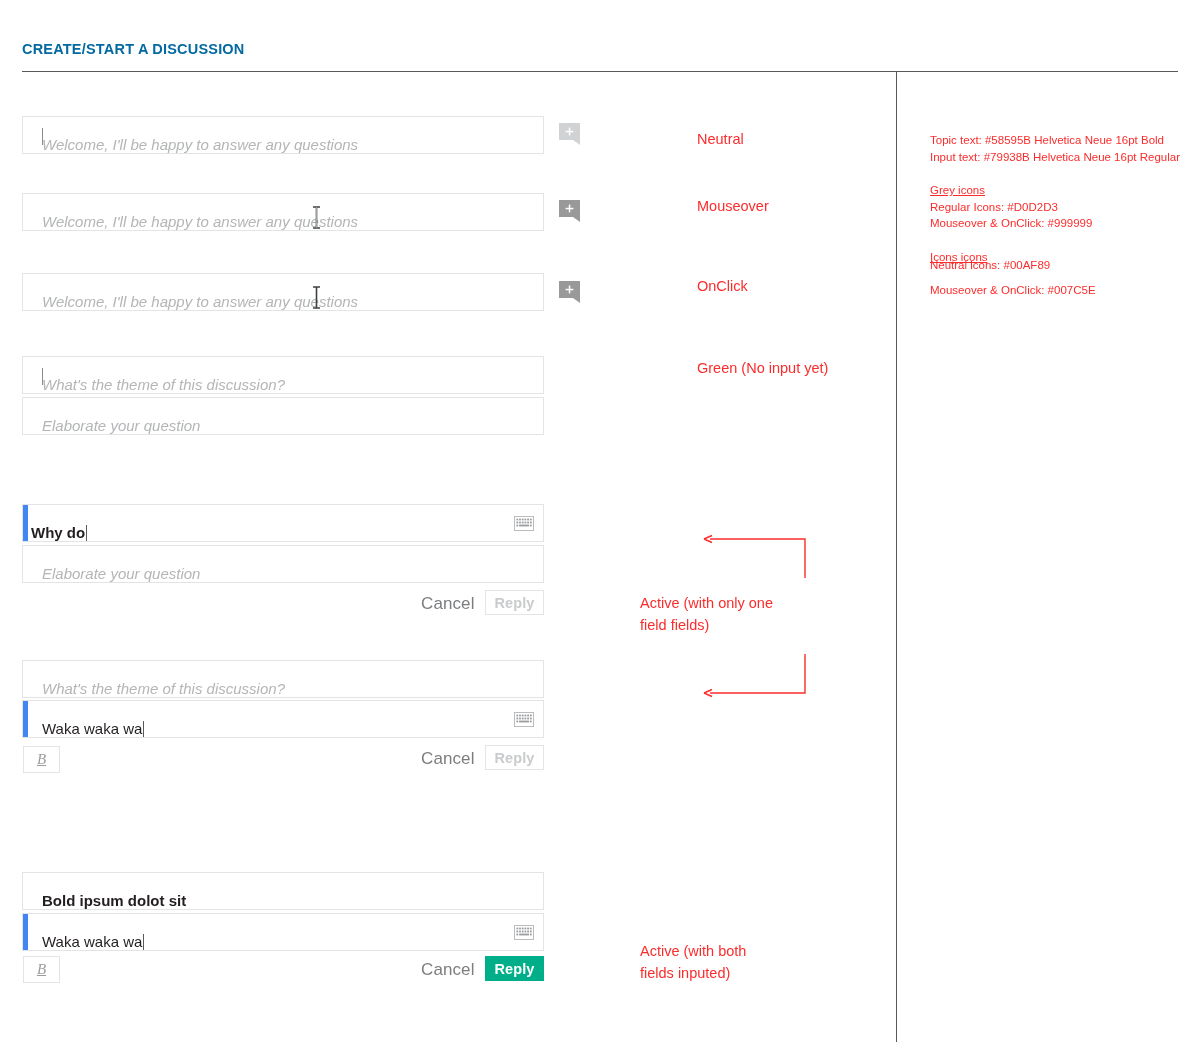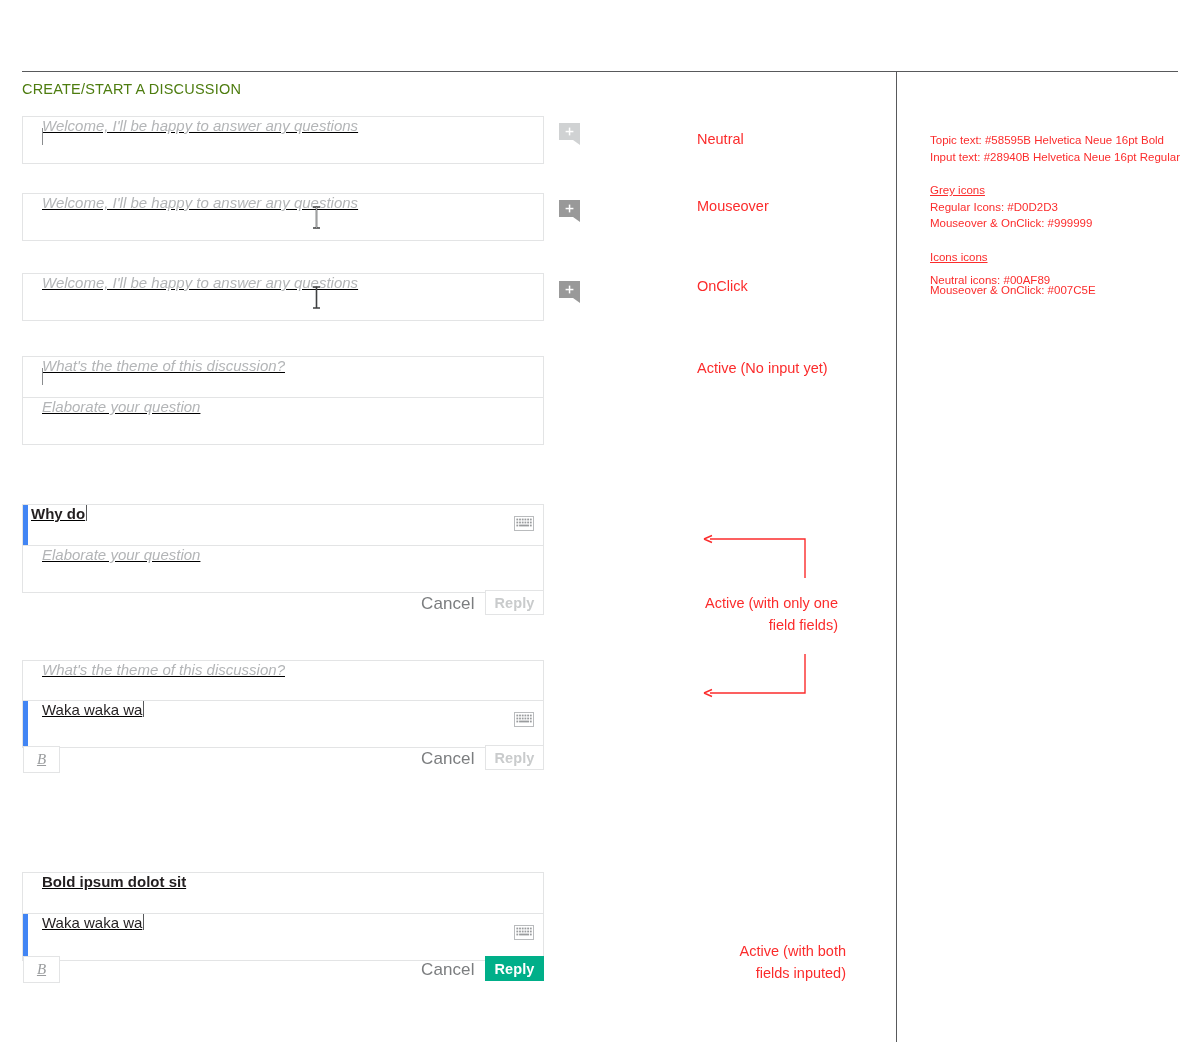--- a/index.html
+++ b/index.html
@@ -15,24 +15,23 @@
     font-family: "Liberation Sans", sans-serif;
     -webkit-font-smoothing: antialiased;
   }
 
   
   .page-title {
     position: absolute;
     left: 22px;
     top: 41px;
     font-size: 14.5px;
-    font-weight: normal;
+    font-weight: bold;
     letter-spacing: 0.2px;
-    color: #4d7c0f;
-    margin-top: 40px;
+    color: #0369a1;
   }
   .header-rule {
     position: absolute;
     left: 22px;
     top: 71px;
     width: 1156px;
     height: 1px;
     background: #58595b;
   }
   .col-divider {
@@ -42,26 +41,25 @@
     width: 1px;
     height: 970px;
     background: #58595b;
   }
 
   
   .field {
     position: absolute;
     left: 22px;
     width: 522px;
-    height: 48px;
+    height: 38px;
     border: 1px solid #e3e4e5;
     background: #ffffff;
     display: flex;
-    align-items: flex-start;
-    text-decoration: underline;
+    align-items: flex-end;
   }
   .field .placeholder,
   .field .value {
     font-size: 15px;
     padding-left: 19px;
     white-space: nowrap;
   }
   .field .placeholder {
     font-style: italic;
     color: #b3b5b7;
@@ -186,21 +184,21 @@
     color: #3f4042;
   }
 
   
   .anno {
     position: absolute;
     color: #fb2c2c;
     font-size: 14.5px;
     line-height: 22px;
   }
-  .anno.right { text-align: right; }
+  .anno.right { }
 
   
   .spec {
     position: absolute;
     left: 930px;
     color: #fb2c2c;
     font-size: 11.5px;
     line-height: 16.5px;
     white-space: nowrap;
   }
@@ -378,21 +376,21 @@
 </div>
 <div class="btn-bold" style="left:23px; top:956px;">
   <span class="glyph">B</span>
 </div>
 <div class="btn-cancel" style="left:421px; top:960px;">Cancel</div>
 <div class="btn-reply enabled" style="left:485px; top:956px;">Reply</div>
 
 <div class="anno" style="left:697px; top:128px;">Neutral</div>
 <div class="anno" style="left:697px; top:195px;">Mouseover</div>
 <div class="anno" style="left:697px; top:275px;text-align:right;">OnClick</div>
-<div class="anno" style="left:697px; top:357px;">Active (No input yet)</div>
+<div class="anno" style="left:697px; top:357px;">Green (No input yet)</div>
 
 <div class="anno right" style="left:640px; top:592px; width:198px;">
   <div>Active (with only one</div>
   <div>field fields)</div>
 </div>
 
 <div class="anno right" style="left:640px; top:940px; width:206px;">
   <div>Active (with both</div>
   <div>fields inputed)</div>
 </div>
@@ -404,25 +402,25 @@
   </svg>
 </div>
 <div class="arrow" style="left:700px; top:652px;">
   <svg width="115" height="50" viewBox="0 0 115 50" aria-hidden="true">
     <path d="M105 2 L105 41 L10 41" stroke="#fb2c2c" stroke-width="1.4" fill="none"></path>
     <path d="M4 41 L12 37.5 M4 41 L12 44.5" stroke="#fb2c2c" stroke-width="1.4" fill="none"></path>
   </svg>
 </div>
 
 <div class="spec" style="top:132px;">Topic text: #58595B Helvetica Neue 16pt Bold</div>
-<div class="spec" style="top:149px;">Input text: #28940B Helvetica Neue 16pt Regular</div>
+<div class="spec" style="top:149px;">Input text: #79938B Helvetica Neue 16pt Regular</div>
 
 <div class="spec" style="top:182px;">
   <u>Grey icons</u>
 </div>
 <div class="spec" style="top:199px;">Regular Icons: #D0D2D3</div>
 <div class="spec" style="top:215px;">Mouseover &amp; OnClick: #999999</div>
 
 <div class="spec" style="top:249px;">
   <u>Icons icons</u>
 </div>
-<div class="spec" style="top:272px;">Neutral icons: #00AF89</div>
+<div class="spec" style="top:257px;">Neutral icons: #00AF89</div>
 <div class="spec" style="top:282px;">Mouseover &amp; OnClick: #007C5E</div>
 
 </body></html>

